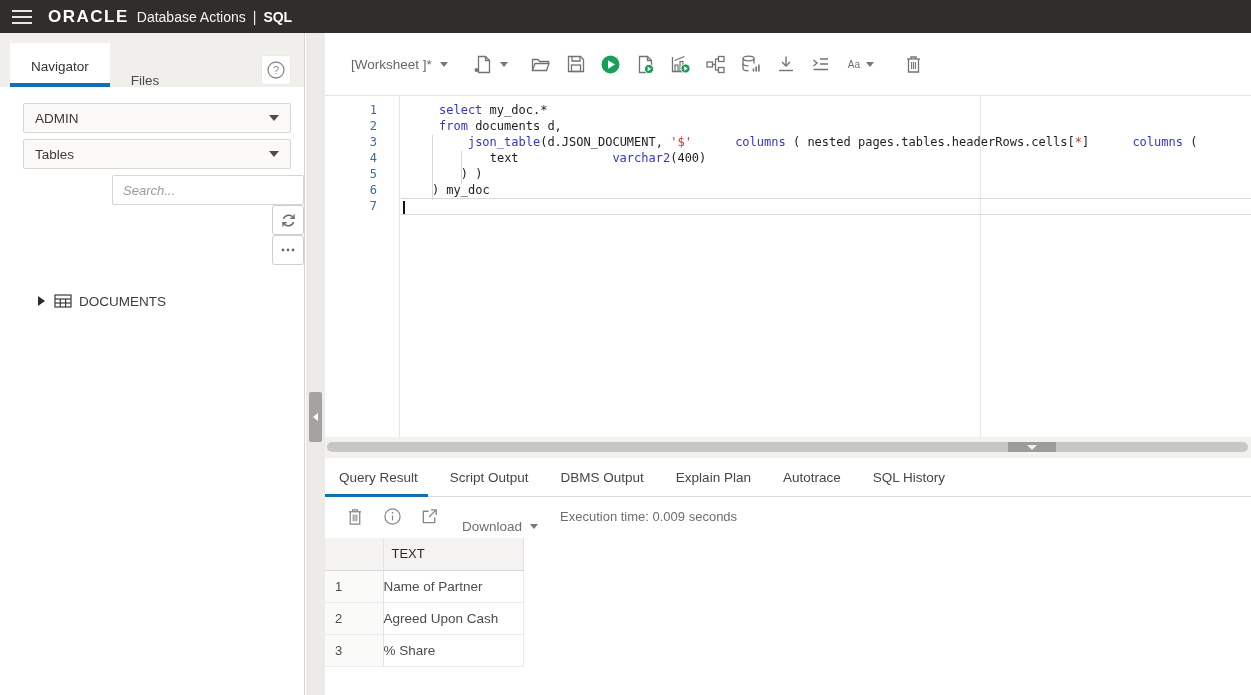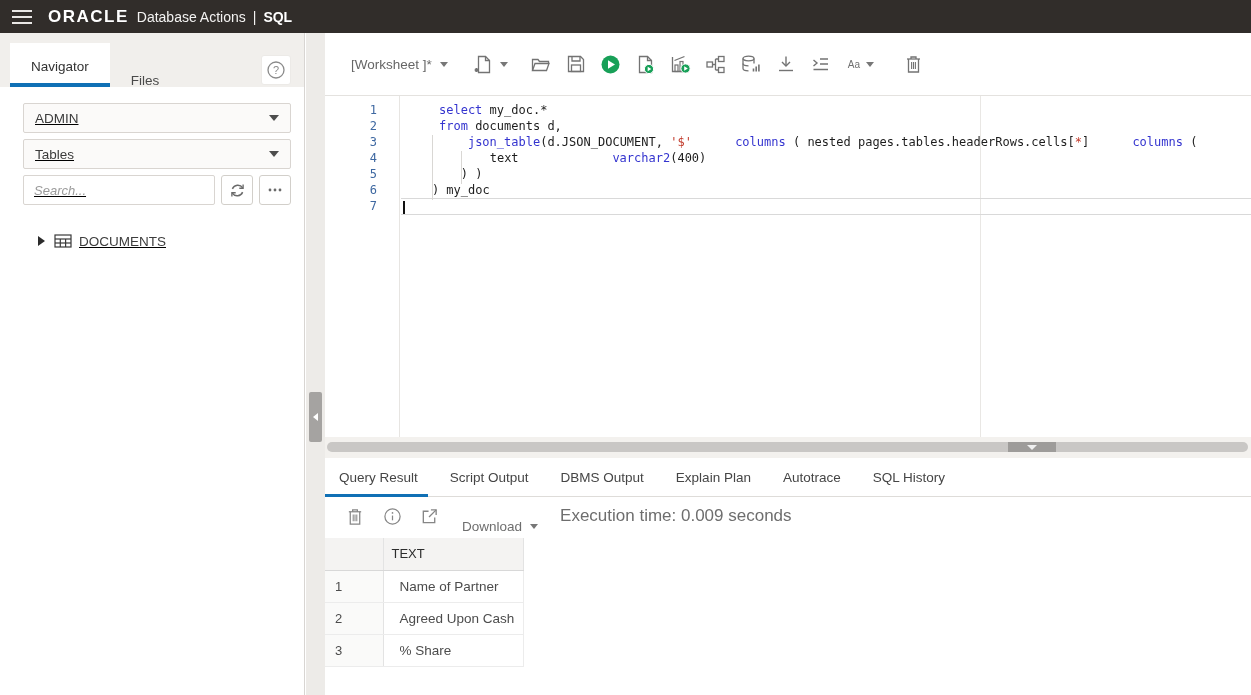--- a/index.html
+++ b/index.html
@@ -17,25 +17,25 @@
   .subtitle { color:#fff; font-size:14px; font-weight:700; }
 
   
   .sidebar { position:absolute; left:0; top:33px; width:305px; height:662px; background:#fff; border-right:1px solid #d8d5d2; }
   .side-head { position:absolute; left:0; top:0; width:100%; height:54px; background:#f1efec; }
   .side-tabs { position:absolute; left:10px; top:0; height:54px; display:flex; }
   .stab { padding:0 21px; display:flex; align-items:center; font-size:13.5px; color:#4a4a4a; cursor:pointer; position:relative;margin-top:40px; }
   .stab.active { background:#fff; margin-top:10px; padding-top:2px; color:#333; }
   .stab.active::after { content:""; position:absolute; left:0; right:0; bottom:0; height:4px; background:#1070b5; }
   .help-btn { position:absolute; right:13px; top:22px; width:30px; height:30px; background:#fff; border:1px solid #eceae7; border-radius:3px; display:flex; align-items:center; justify-content:center; cursor:pointer; }
-  .side-body { position:absolute; left:0; top:54px; width:100%; bottom:10px; background:#fff;text-decoration:underline; }
+  .side-body { position:absolute; left:0; top:54px; width:100%; bottom:10px; background:#fff; }
   .select { width:268px; height:30px; margin:0 0 6px 23px; background:#fbfaf9; border:1px solid #d9d5d1; border-radius:2px; display:flex; align-items:center; justify-content:space-between; padding:0 11px; font-size:13.5px; color:#3b3b3b; cursor:pointer; }
   .select:first-child { margin-top:16px; }
   .caret-dn { width:0; height:0; border-left:5px solid transparent; border-right:5px solid transparent; border-top:6px solid #4d4d4d; }
-  .search-row { display:flex; margin-left:23px; margin-top:0; align-items:flex-end; }
+  .search-row { display:flex; margin-left:23px; margin-top:0; align-items:flex-end;flex-direction:column; }
   .search-input { width:192px; height:30px; border:1px solid #d9d5d1; border-radius:2px; padding:0 10px; font-size:13px; font-style:italic; color:#555; outline:none; font-family:"Liberation Sans",sans-serif; background:#fff; }
   .search-input::placeholder { color:#9b9b9b; font-style:italic; }
   .sq-btn { width:32px; height:30px; margin-left:6px; background:#fff; border:1px solid #d2cfca; border-radius:3px; display:flex; align-items:center; justify-content:center; cursor:pointer; }
   .tree { margin-top:27px; }
   .tree-item { display:flex; align-items:center; padding-left:38px; height:18px; cursor:pointer; }
   .tri-right { width:0; height:0; border-top:5px solid transparent; border-bottom:5px solid transparent; border-left:7px solid #2b2b2b; margin-right:9px; }
   .tree-label { font-size:13.5px; color:#3d3d3d; margin-left:7px; }
 
   
   .vsplit { position:absolute; left:306px; top:33px; width:19px; height:662px; background:#edebe8; }
@@ -76,29 +76,29 @@
   .tri-dn-w { width:0; height:0; border-left:5px solid transparent; border-right:5px solid transparent; border-top:5px solid #f0f0f0; }
 
   
   .res-tabs { height:39px; display:flex; align-items:center; padding-left:12px; border-bottom:1px solid #dedcd9; position:relative; }
   .rtab { font-size:13.5px; color:#454545; margin-right:28px; height:100%; display:flex; align-items:center; cursor:pointer; position:relative; padding:0 2px; }
   .rtab.active::after { content:""; position:absolute; left:-12px; right:-8px; bottom:-1px; height:3px; background:#1070b5; }
   .res-toolbar { height:38px; display:flex; align-items:center; padding-left:18px; }
   .rt-btn { width:24px; height:24px; display:flex; align-items:center; justify-content:center; cursor:pointer; margin-right:13px; }
   .dl-group { display:flex; align-items:center; cursor:pointer; margin-left:8px;margin-top:20px; }
   .dl-label { font-size:13.5px; color:#6e6e6e; margin-right:8px; }
-  .exec-time { font-size:17px; color:#6e6e6e; margin-left:22px; }
+  .exec-time { font-size:13px; color:#6e6e6e; margin-left:22px; }
 
   .res-table { margin-top:3px; border-collapse:collapse; }
   .res-table th, .res-table td { height:32px; font-weight:400; }
   .res-table th { background:#f4f3f2; border-bottom:1px solid #d8d8d8; border-right:1px solid #e3e3e3; text-align:left; }
   .th-corner { width:58px; }
   .th-text { width:140px; font-weight:700; font-size:13px; color:#2d2d2d; padding-left:8px; }
   .td-num { width:58px; background:#fafaf9; color:#4c4c4c; font-size:13px; padding-left:10px; border-right:1px solid #e3e3e3; border-bottom:1px solid #ececec; }
-  .td-val { width:140px; background:#fff; color:#4c4c4c; font-size:13.5px; padding-left:16px; border-right:1px solid #ececec; border-bottom:1px solid #ececec; }
+  .td-val { width:140px; background:#fff; color:#4c4c4c; font-size:13.5px; padding-left:0; border-right:1px solid #ececec; border-bottom:1px solid #ececec; }
 </style>
 </head>
 <body>
 
 <div class="app">
 
   <div class="topbar">
     <div class="hamburger">
         <span></span>
         <span></span>

